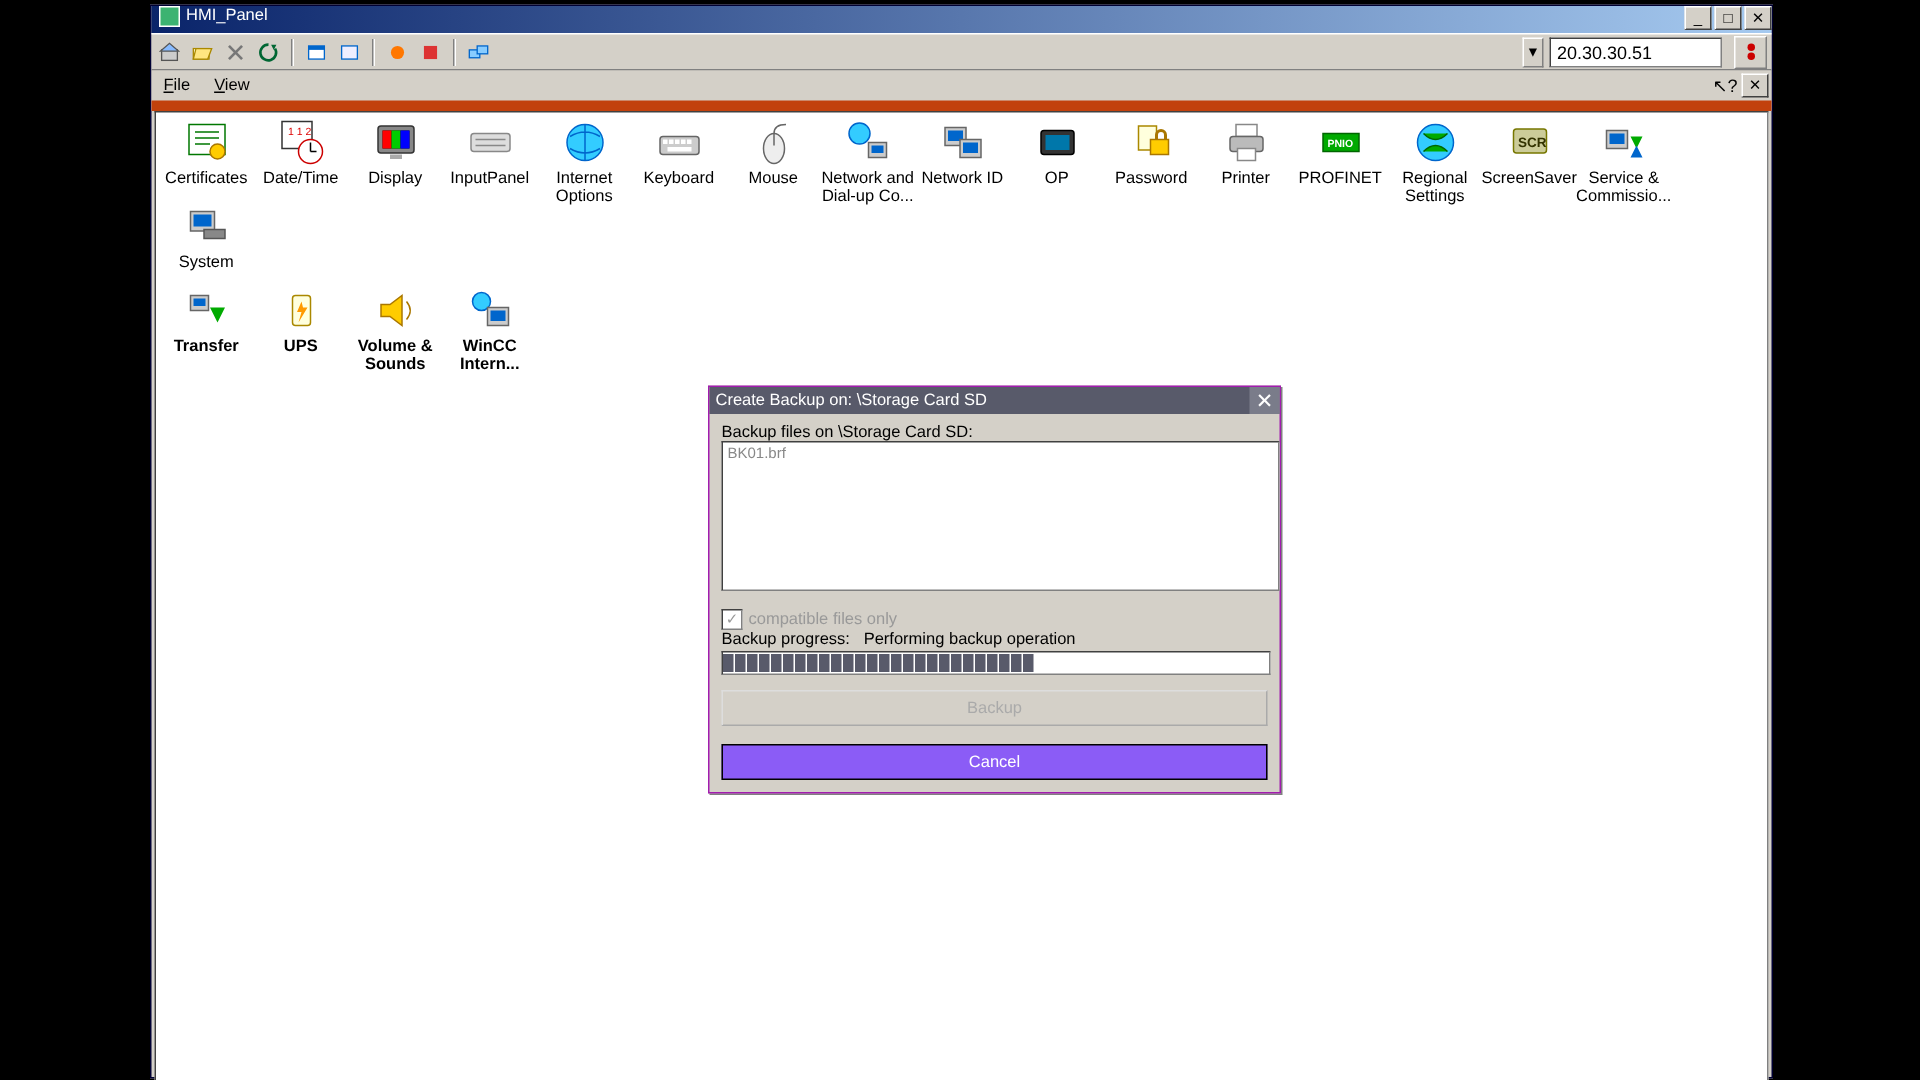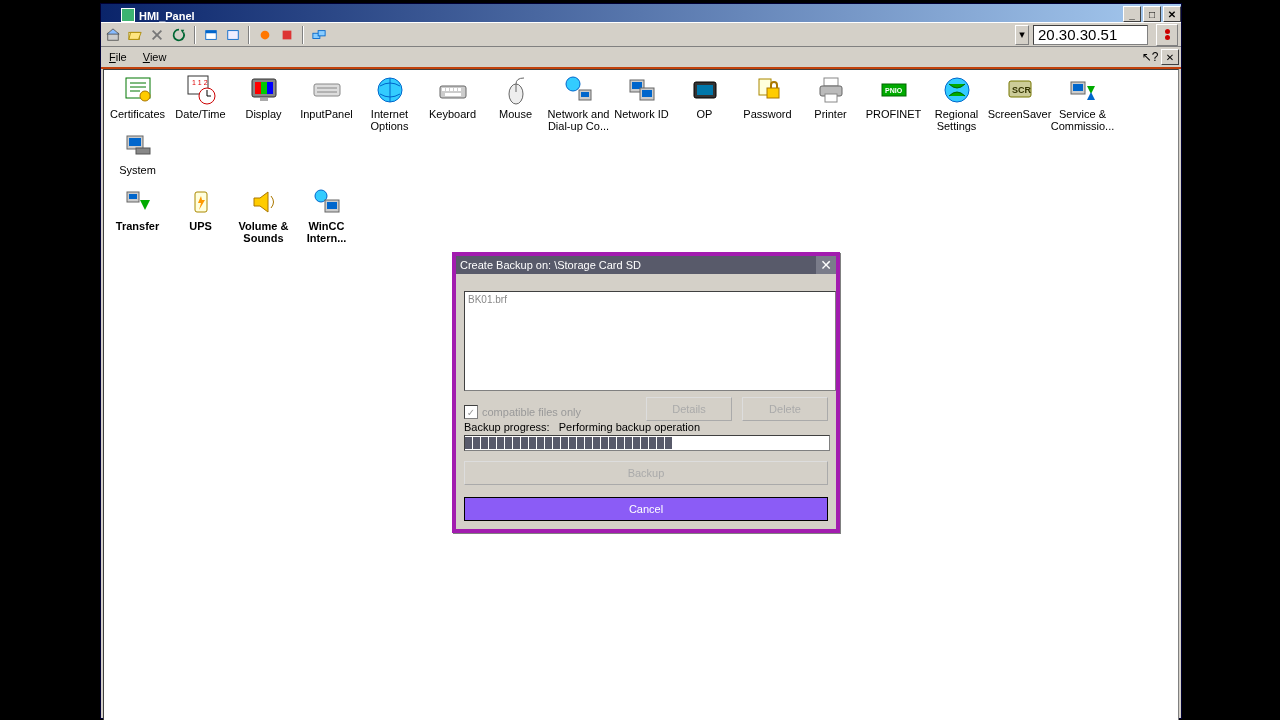--- a/index.html
+++ b/index.html
@@ -1,51 +1,51 @@
 <!DOCTYPE html>
 <html><head>
 <meta charset="utf-8">
 <style>
   html,body{margin:0;padding:0;font-family:Tahoma,Arial,sans-serif;font-size:11px;background:#000;}
   .screen{position:relative;width:1280px;height:720px;margin:0 auto;background:#000;}
   .app{position:absolute;left:100px;top:3px;width:1080px;height:714px;background:#d4d0c8;border:1px solid #003;}
   
-  .titlebar{height:18px;background:linear-gradient(to right,#0a246a,#a6caf0);display:flex;align-items:flex-end;color:#fff;font-weight:bold;font-size:11px;padding-left:20px;}
+  .titlebar{height:18px;background:linear-gradient(to right,#0a246a,#a6caf0);display:flex;align-items:flex-start;color:#fff;font-weight:normal;font-size:11px;padding-left:5px;}
   .titlebar .app-icon{width:12px;height:12px;background:#3cb371;border:1px solid #fff;margin-right:4px;}
   .titlebar .spacer{flex:1;}
   .titlebar .win-btn{width:16px;height:14px;background:#d4d0c8;border:1px solid #fff;border-right-color:#404040;border-bottom-color:#404040;margin-left:2px;display:flex;align-items:center;justify-content:center;color:#000;font-size:10px;font-family:Arial;}
   
   .toolbar{height:23px;background:#d4d0c8;border-top:1px solid #fff;border-bottom:1px solid #808080;display:flex;align-items:center;padding:0 3px;gap:4px;}
   .tb-btn{width:18px;height:18px;background:#d4d0c8;display:flex;align-items:center;justify-content:center;}
   .tb-icon{width:14px;height:14px;}
   .tb-sep{width:1px;height:18px;background:#808080;margin:0 2px;border-right:1px solid #fff;}
   .ip-drop{width:12px;height:18px;background:#d4d0c8;border:1px solid #808080;border-top-color:#fff;border-left-color:#fff;display:flex;align-items:center;justify-content:center;margin-left:auto;}
-  .ip-box{width:105px;height:18px;background:#fff;border:1px solid #808080;border-top-color:#404040;border-left-color:#404040;padding:0 4px;font-size:15px;display:flex;align-items:center;}
+  .ip-box{width:105px;height:18px;background:#fff;border:1px solid #808080;border-top-color:#404040;border-left-color:#404040;padding:0 4px;font-size:12px;display:flex;align-items:center;}
   .semaphore{width:20px;height:20px;background:#d4d0c8;border:1px solid #fff;border-right-color:#808080;border-bottom-color:#808080;display:flex;flex-direction:column;align-items:center;justify-content:center;gap:1px;margin-left:4px;}
   .semaphore div{width:5px;height:5px;border-radius:50%;}
   
-  .menubar{height:20px;background:#d4d0c8;border-bottom:2px solid #c2410c;display:flex;align-items:center;}
+  .menubar{height:20px;background:#d4d0c8;border-bottom:7px solid #c2410c;display:flex;align-items:center;}
   .menu-item{padding:2px 8px;font-size:11px;text-decoration:underline;text-decoration-color:transparent;}
   .menu-item:first-letter{text-decoration:underline;}
   .menu-right{margin-left:auto;display:flex;align-items:center;gap:2px;padding-right:2px;}
   .help-cursor{width:18px;height:16px;display:flex;align-items:center;justify-content:center;font-size:12px;}
   .close-btn{width:16px;height:14px;background:#d4d0c8;border:1px solid #fff;border-right-color:#404040;border-bottom-color:#404040;display:flex;align-items:center;justify-content:center;font-size:10px;}
   
   .content{background:#fff;border:1px solid #808080;border-top-color:#404040;border-left-color:#404040;margin:0 2px 2px 2px;height:650px;position:relative;}
   .icons{display:flex;flex-wrap:wrap;align-content:flex-start;padding:4px 2px;gap:0px 0px;}
   .cp-icon{width:63px;height:56px;display:flex;flex-direction:column;align-items:center;justify-content:flex-start;text-align:center;font-size:11px;cursor:default;}
   .cp-icon.row2{height:54px;font-weight:bold;}
   .cp-icon .ic{width:32px;height:32px;margin-bottom:2px;display:flex;align-items:center;justify-content:center;text-align:center;}
   .cp-icon .lbl{line-height:12px;}
   
-  .dialog{position:absolute;left:348px;top:182px;width:380px;background:#d4d0c8;border:4px solid #a21caf;box-shadow:1px 1px 0 #808080;}
+  .dialog{position:absolute;left:368px;top:182px;width:380px;background:#d4d0c8;border:1px solid #a21caf;box-shadow:1px 1px 0 #808080;}
   .dialog .dlg-title{height:18px;background:#585a6a;color:#fff;font-size:11px;display:flex;align-items:center;padding-left:4px;font-weight:normal;}
   .dialog .dlg-close{width:20px;height:18px;background:#7a7c8a;display:flex;align-items:center;justify-content:center;color:#fff;font-size:14px;margin-left:auto;}
   .dlg-body{padding:6px 8px 8px 8px;font-size:11px;color:#000;}
-  .file-list{width:100%;height:94px;background:#fff;border:1px solid #808080;border-top-color:#404040;border-left-color:#404040;margin-top:11px;padding:2px 3px;font-size:10px;color:#888;}
+  .file-list{width:100%;height:94px;background:#fff;border:1px solid #808080;border-top-color:#404040;border-left-color:#404040;margin-top:0;padding:2px 3px;font-size:10px;color:#888;}
   .chk-row{display:flex;align-items:center;margin-top:6px;}
   .chk{width:12px;height:12px;background:#fff;border:1px solid #808080;border-top-color:#404040;border-left-color:#404040;margin-right:4px;display:flex;align-items:center;justify-content:center;font-size:10px;color:#999;}
   .chk-label{color:#999;}
   .btn{height:22px;padding:0 12px;background:#d4d0c8;border:1px solid #fff;border-right-color:#404040;border-bottom-color:#404040;font-size:11px;display:flex;align-items:center;justify-content:center;min-width:60px;}
   .btn.disabled{color:#aaa;border-color:#ddd;border-right-color:#aaa;border-bottom-color:#aaa;}
   .btn.primary{background:#8b5cf6;color:#fff;border:1px solid #000;}
   .btn-row{display:flex;gap:10px;margin-left:auto;}
   .progress-wrap{}
   .progress-bar{width:100%;height:14px;background:#fff;border:1px solid #808080;border-top-color:#404040;border-left-color:#404040;margin-top:2px;position:relative;overflow:hidden;}
   .progress-fill{position:absolute;left:0;top:0;bottom:0;width:58%;display:flex;gap:1px;}
@@ -363,35 +363,28 @@
             <div class="lbl">WinCC Intern...</div>
           </div>
       </div>
 
       <div class="dialog">
         <div class="dlg-title">
           <span>Create Backup on: \Storage Card SD</span>
           <div class="dlg-close">✕</div>
         </div>
         <div class="dlg-body">
+          <div>Backup files on \Storage Card SD:</div>
           <div class="file-list">
             <span>BK01.brf</span>
           </div>
           <div style="display:flex;align-items:center;margin-top:6px;">
             <div class="chk-row">
               <div class="chk">✓</div>
               <span class="chk-label">compatible files only</span>
-            </div>
-            <div class="btn-row">
-              <div class="btn disabled">
-                  <span>Details</span>
-                </div>
-              <div class="btn disabled">
-                  <span>Delete</span>
-                </div>
             </div>
           </div>
           <div class="progress-wrap">
             <span>Backup progress:</span>&nbsp;&nbsp;
             <span>Performing backup operation</span>
             <div class="progress-bar">
               <div class="progress-fill">
                 <div class="pblock"></div>
                   <div class="pblock"></div>
                   <div class="pblock"></div>

